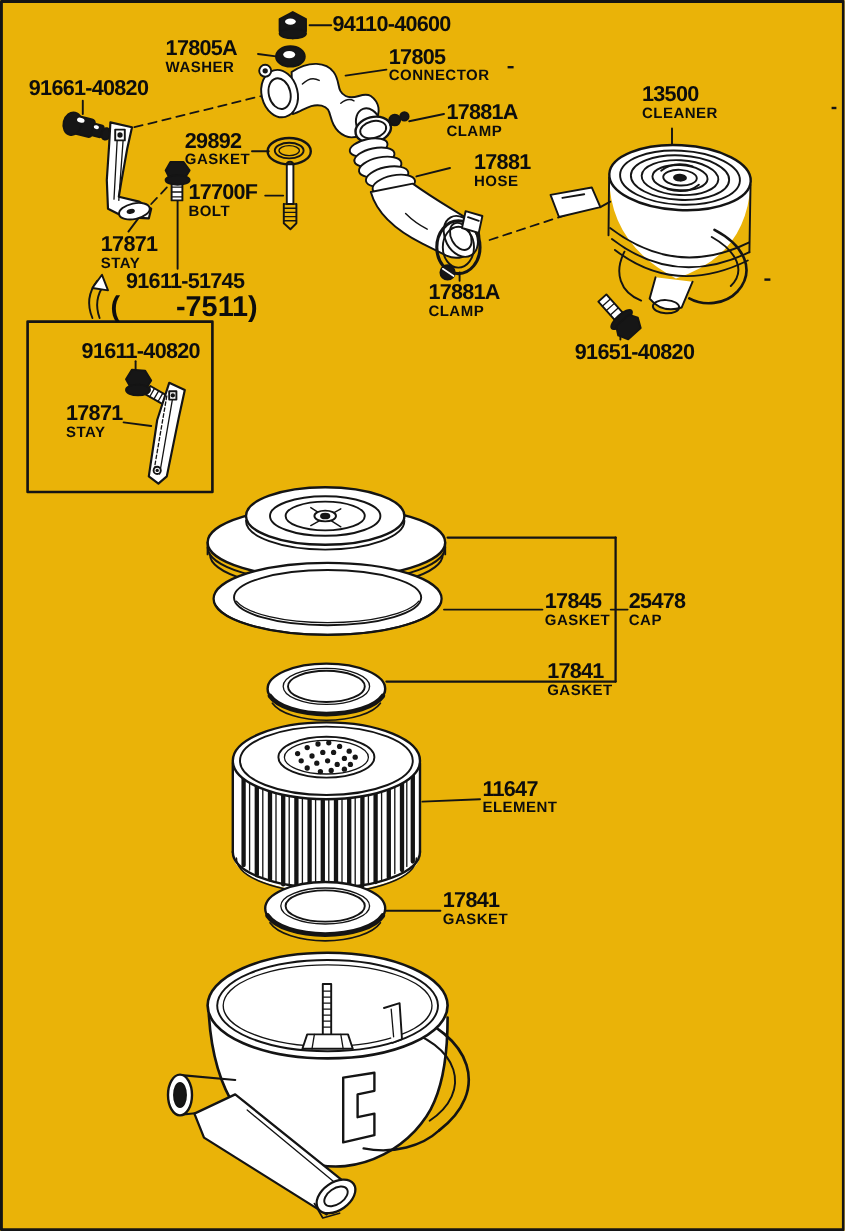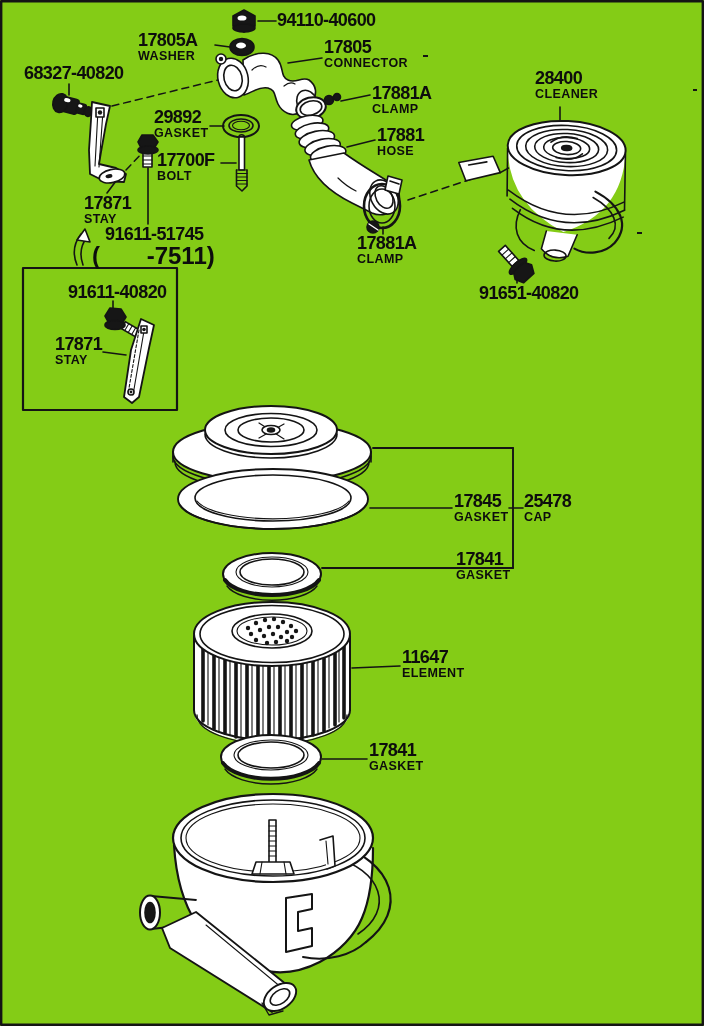--- a/index.html
+++ b/index.html
@@ -1,16 +1,16 @@
 <!DOCTYPE html>
 <html><head>
 <meta charset="utf-8">
 <style>
   html,body{margin:0;padding:0;background:#e8e8e8;}
-  .page{position:relative;width:704px;height:1026px;background:#84cc16;overflow:hidden;
+  .page{position:relative;width:704px;height:1026px;background:#eab308;overflow:hidden;
         font-family:"Liberation Sans",sans-serif;color:#101010;}
   svg.art{position:absolute;left:0;top:0;width:704px;height:1026px;}
   .lbl{position:absolute;line-height:1;white-space:nowrap;color:#0d0d0d;}
   .lbl .num{font-weight:700;font-size:18px;letter-spacing:-0.6px;display:block;}
   .lbl .nm{font-weight:700;font-size:12.5px;letter-spacing:0.4px;display:block;margin-top:1px;}
   .lbl.right{text-align:left;}
   .lbl.app .num{font-size:24px;white-space:pre;letter-spacing:0;}
   .lbl.tiny .num{font-size:9px;letter-spacing:0.4px;}
 </style>
 </head>
@@ -339,40 +339,40 @@
   <span class="num">17805A</span>
   <span class="nm">WASHER</span>
 </div>
 
 <div class="lbl" style="left:324px;top:38px">
   <span class="num">17805</span>
   <span class="nm">CONNECTOR</span>
 </div>
 
 <div class="lbl" style="left:24px;top:64px">
-  <span class="num">68327-40820</span>
+  <span class="num">91661-40820</span>
 </div>
 
 <div class="lbl" style="left:372px;top:84px">
   <span class="num">17881A</span>
   <span class="nm">CLAMP</span>
 </div>
 
 <div class="lbl" style="left:154px;top:108px">
   <span class="num">29892</span>
   <span class="nm">GASKET</span>
 </div>
 
-<div class="lbl" style="left:377px;top:126px">
+<div class="lbl" style="left:395px;top:126px">
   <span class="num">17881</span>
   <span class="nm">HOSE</span>
 </div>
 
 <div class="lbl" style="left:535px;top:69px">
-  <span class="num">28400</span>
+  <span class="num">13500</span>
   <span class="nm">CLEANER</span>
 </div>
 
 <div class="lbl" style="left:157px;top:151px">
   <span class="num">17700F</span>
   <span class="nm">BOLT</span>
 </div>
 
 <div class="lbl" style="left:84px;top:194px">
   <span class="num">17871</span>

